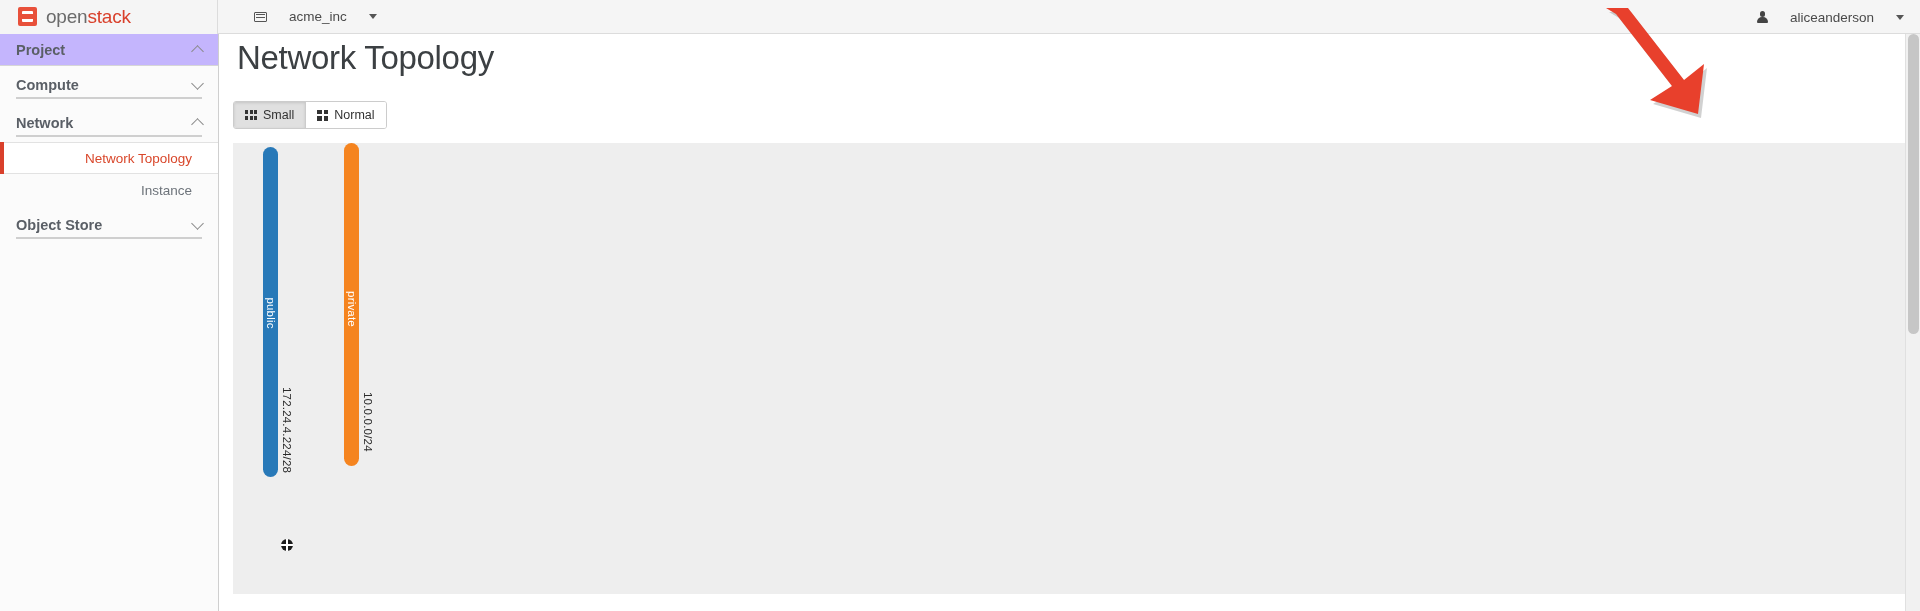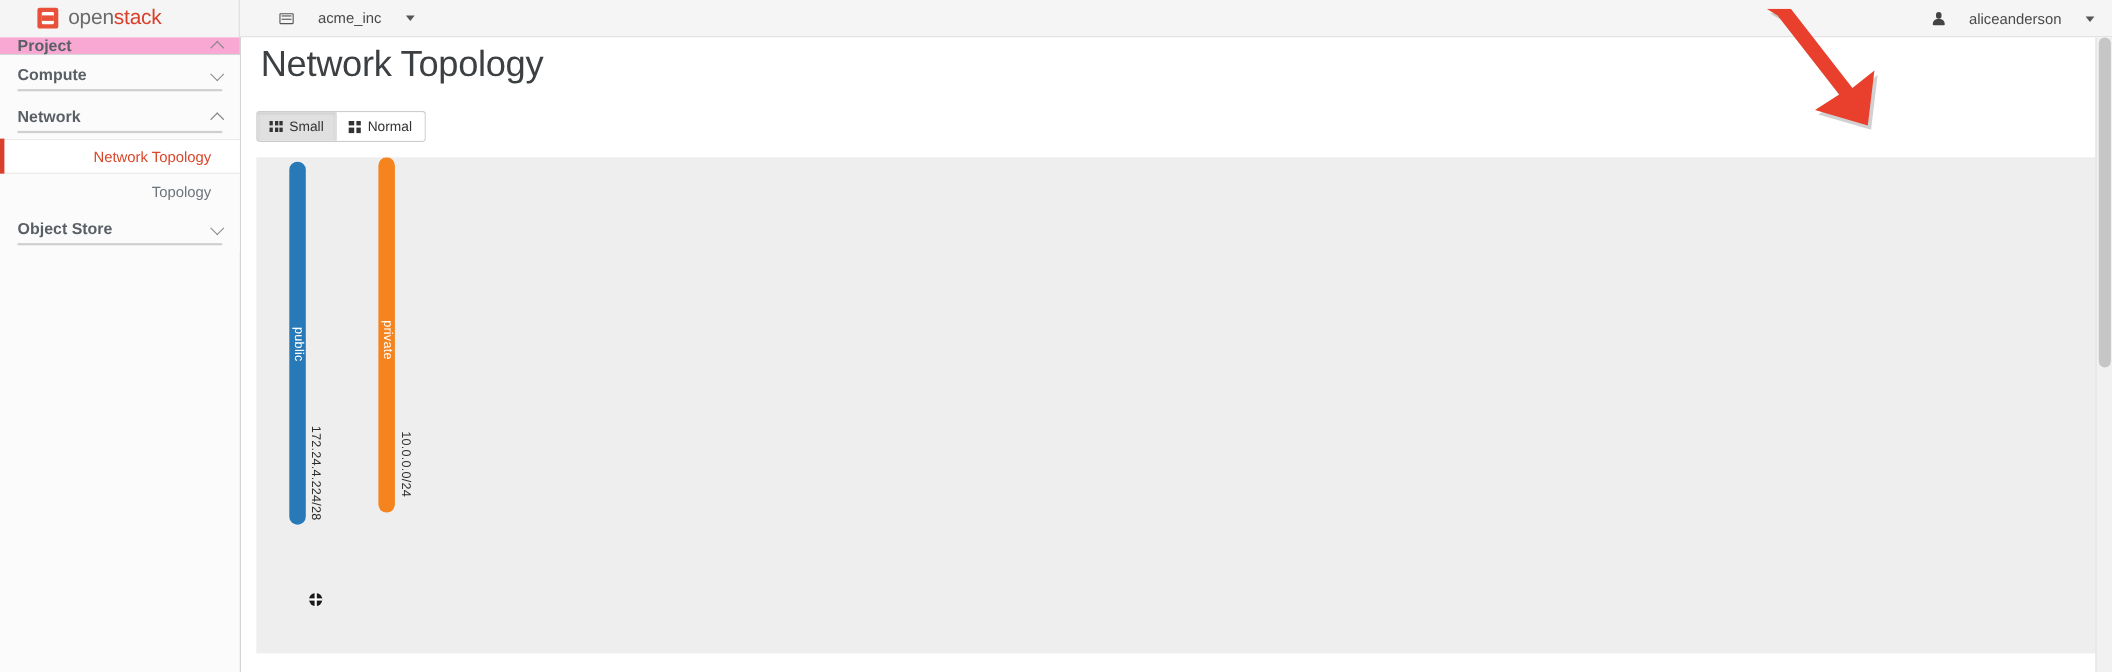--- a/index.html
+++ b/index.html
@@ -14,21 +14,21 @@
   
   #topbar {
     position: absolute; top: 0; left: 0;
     width: 1920px; height: 34px;
     background: #f5f5f5;
     border-bottom: 1px solid #dcdcdc;
     display: flex; align-items: center;
   }
   #brand {
     width: 218px; height: 34px;
-    display: flex; align-items: center; padding-left: 34px;
+    display: flex; align-items: center; padding-left: 18px;
     border-right: 1px solid #dcdcdc;
     background: #f5f5f5;
   }
   .os-logo-mark {
     width: 19px; height: 19px; border-radius: 2px;
     background: #e8503a; position: relative; margin-right: 9px;
     flex: none;
   }
   .os-logo-mark::before {
     content: ""; position: absolute; left: 4px; top: 4px;
@@ -77,24 +77,24 @@
   }
 
   
   #sidebar {
     position: absolute; top: 34px; left: 0;
     width: 219px; height: 577px;
     background: #fbfbfb;
     border-right: 1px solid #cfcfcf;
   }
   .nav-section-head {
-    height: 16px; display: flex; align-items: center;
+    height: 32px; display: flex; align-items: center;
     justify-content: space-between; padding: 0 16px 0 16px;
     font-size: 14.5px; color: #5a5f66; font-weight: bold;
-    background: #f9a8d4; border-bottom: 1px solid #d6d6d6;
+    background: #c4b5fd; border-bottom: 1px solid #d6d6d6;
     cursor: pointer;
   }
   .nav-group {
     position: relative; height: 38px; display: flex; align-items: center;
     justify-content: space-between; padding: 0 16px 0 16px;
     font-size: 14.5px; color: #5a5f66; font-weight: bold;
     background: #fbfbfb; cursor: pointer;
   }
   .nav-group::after {
     content: ""; position: absolute; left: 16px; right: 16px; bottom: 5px;
@@ -275,21 +275,21 @@
 
   <div class="nav-group">
     <span>Network</span>
     <span class="chev up"></span>
   </div>
 
   <div class="nav-item active">
     <span>Network Topology</span>
   </div>
   <div class="nav-item">
-    <span>Topology</span>
+    <span>Instance</span>
   </div>
 
   <div class="nav-group">
     <span>Object Store</span>
     <span class="chev"></span>
   </div>
 
 
 </div>
 

